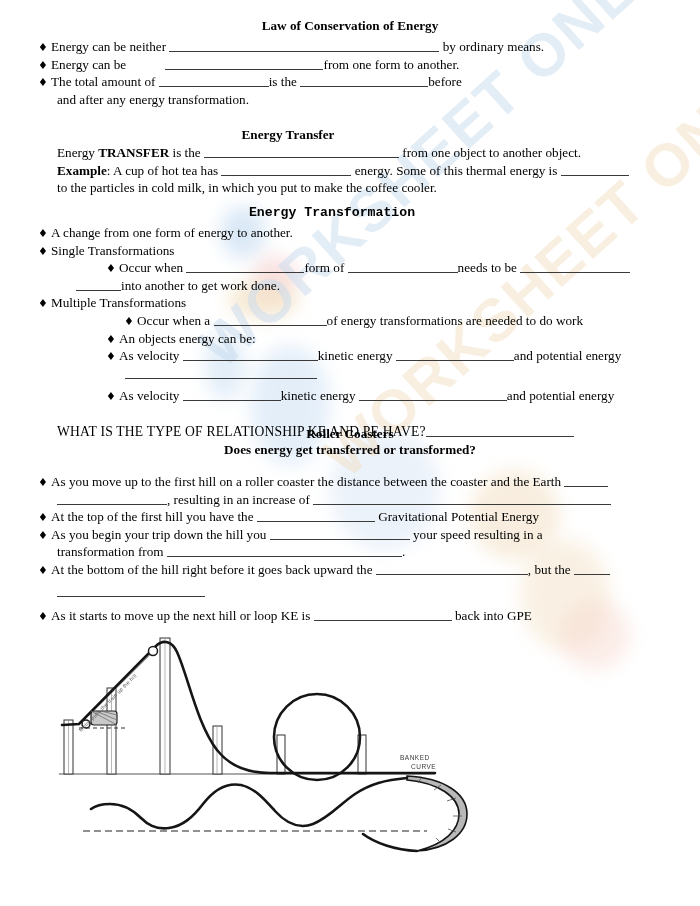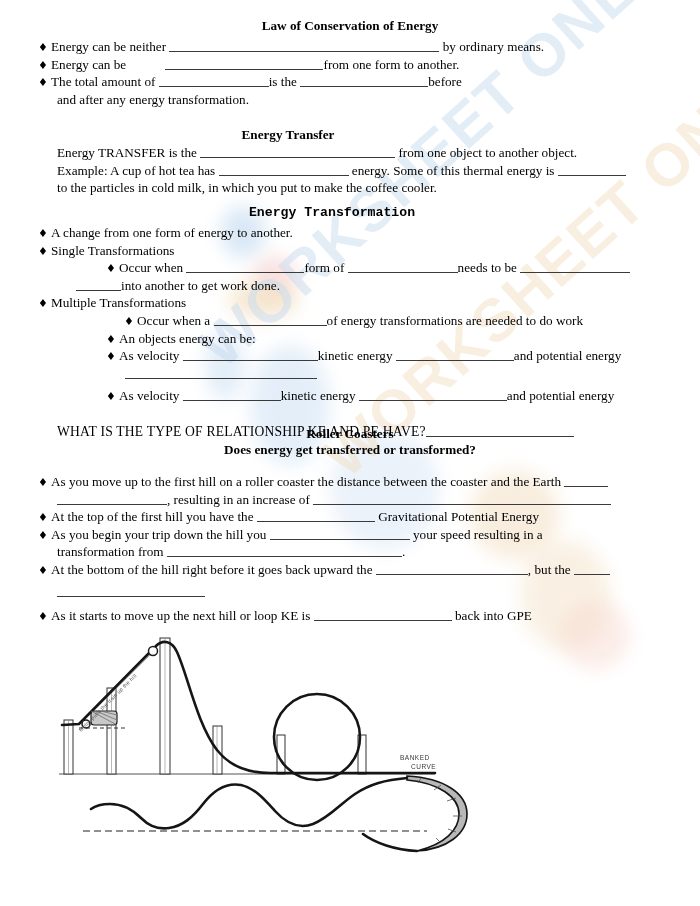--- a/index.html
+++ b/index.html
@@ -72,21 +72,21 @@
   .btext { flex: 1 1 auto; }
 
   .ind0  { padding-left: 38px; }
   .ind1  { padding-left: 106px; }
   .ind1b { padding-left: 124px; }
   .cont  { padding-left: 57px; }
   .cont2 { padding-left: 76px; }
   .cont3 { padding-left: 125px; }
   .para  { padding-left: 57px; }
 
-  .bold { font-weight: normal; margin-top: 8px; }
+  .bold { font-weight: bold; margin-top: 8px; }
 
   
   .bl {
     display: inline-block;
     border-bottom: 1px solid #3a3a3a;
     vertical-align: baseline;
     height: 0.94em;
     margin-bottom: -1px;
   }
   .gap { display: inline-block; }

